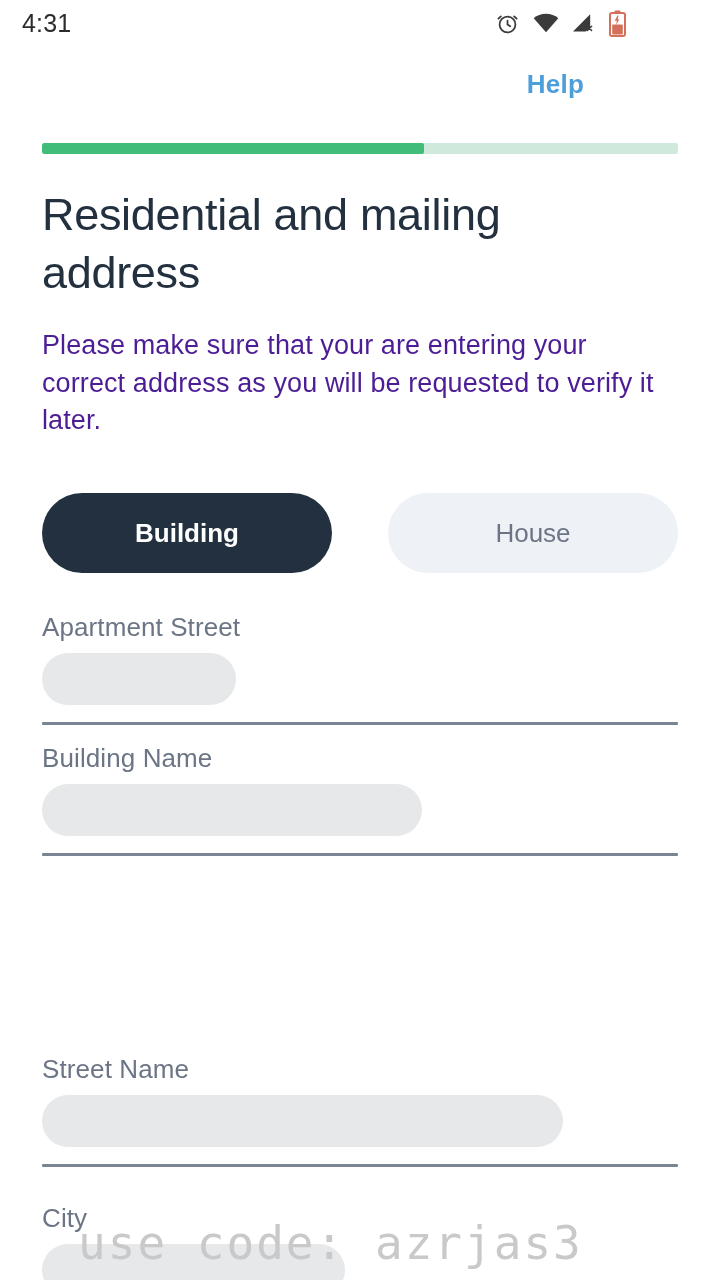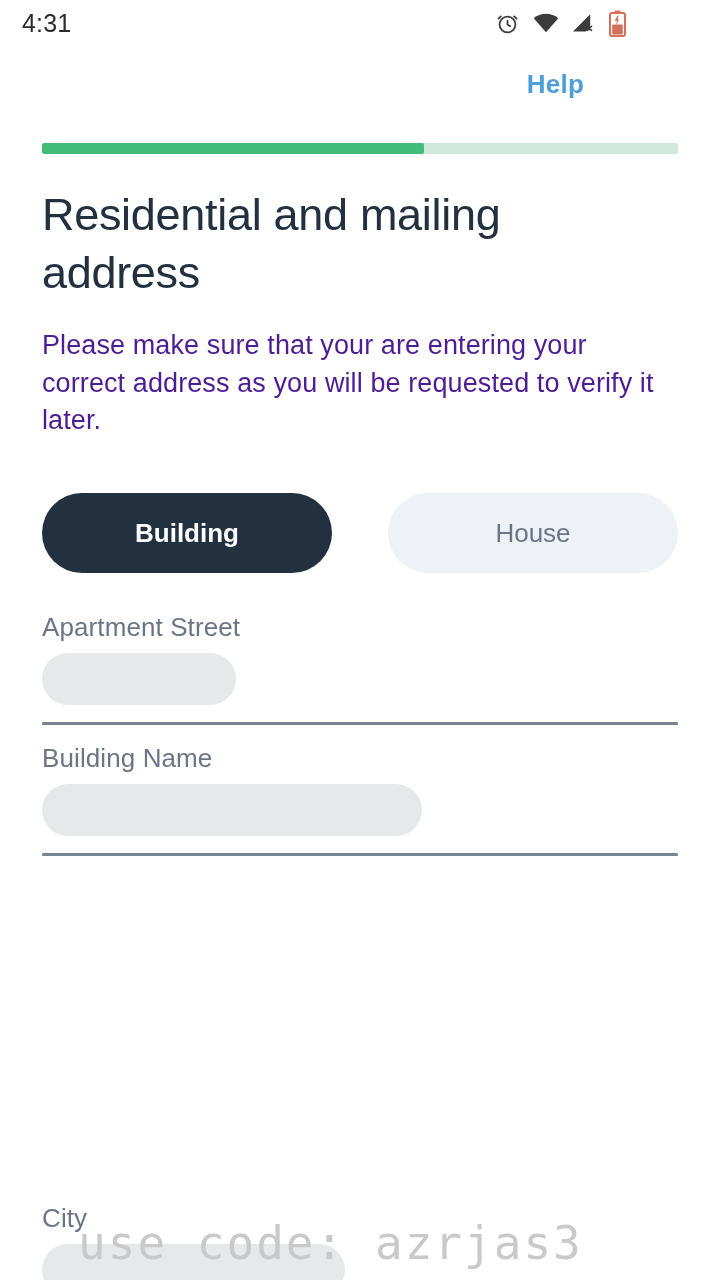--- a/index.html
+++ b/index.html
@@ -247,20 +247,25 @@
     <div class="field-rule"></div>
   </div>
 
   <div class="field" id="field-building-name">
     <div class="field-label">Building Name</div>
     <div class="field-mask" style="width: 380px;"></div>
     <div class="field-rule"></div>
   </div>
 
 
+  <div class="field" id="field-street-name">
+    <div class="field-label">Street Name</div>
+    <div class="field-mask" style="width: 521px;"></div>
+    <div class="field-rule"></div>
+  </div>
 
   <div class="field" id="field-city">
     <div class="field-label">City</div>
     <div class="field-mask" style="width: 303px;"></div>
   </div>
 
   <div class="watermark">use code: azrjas3</div>
 
 </div>
 

